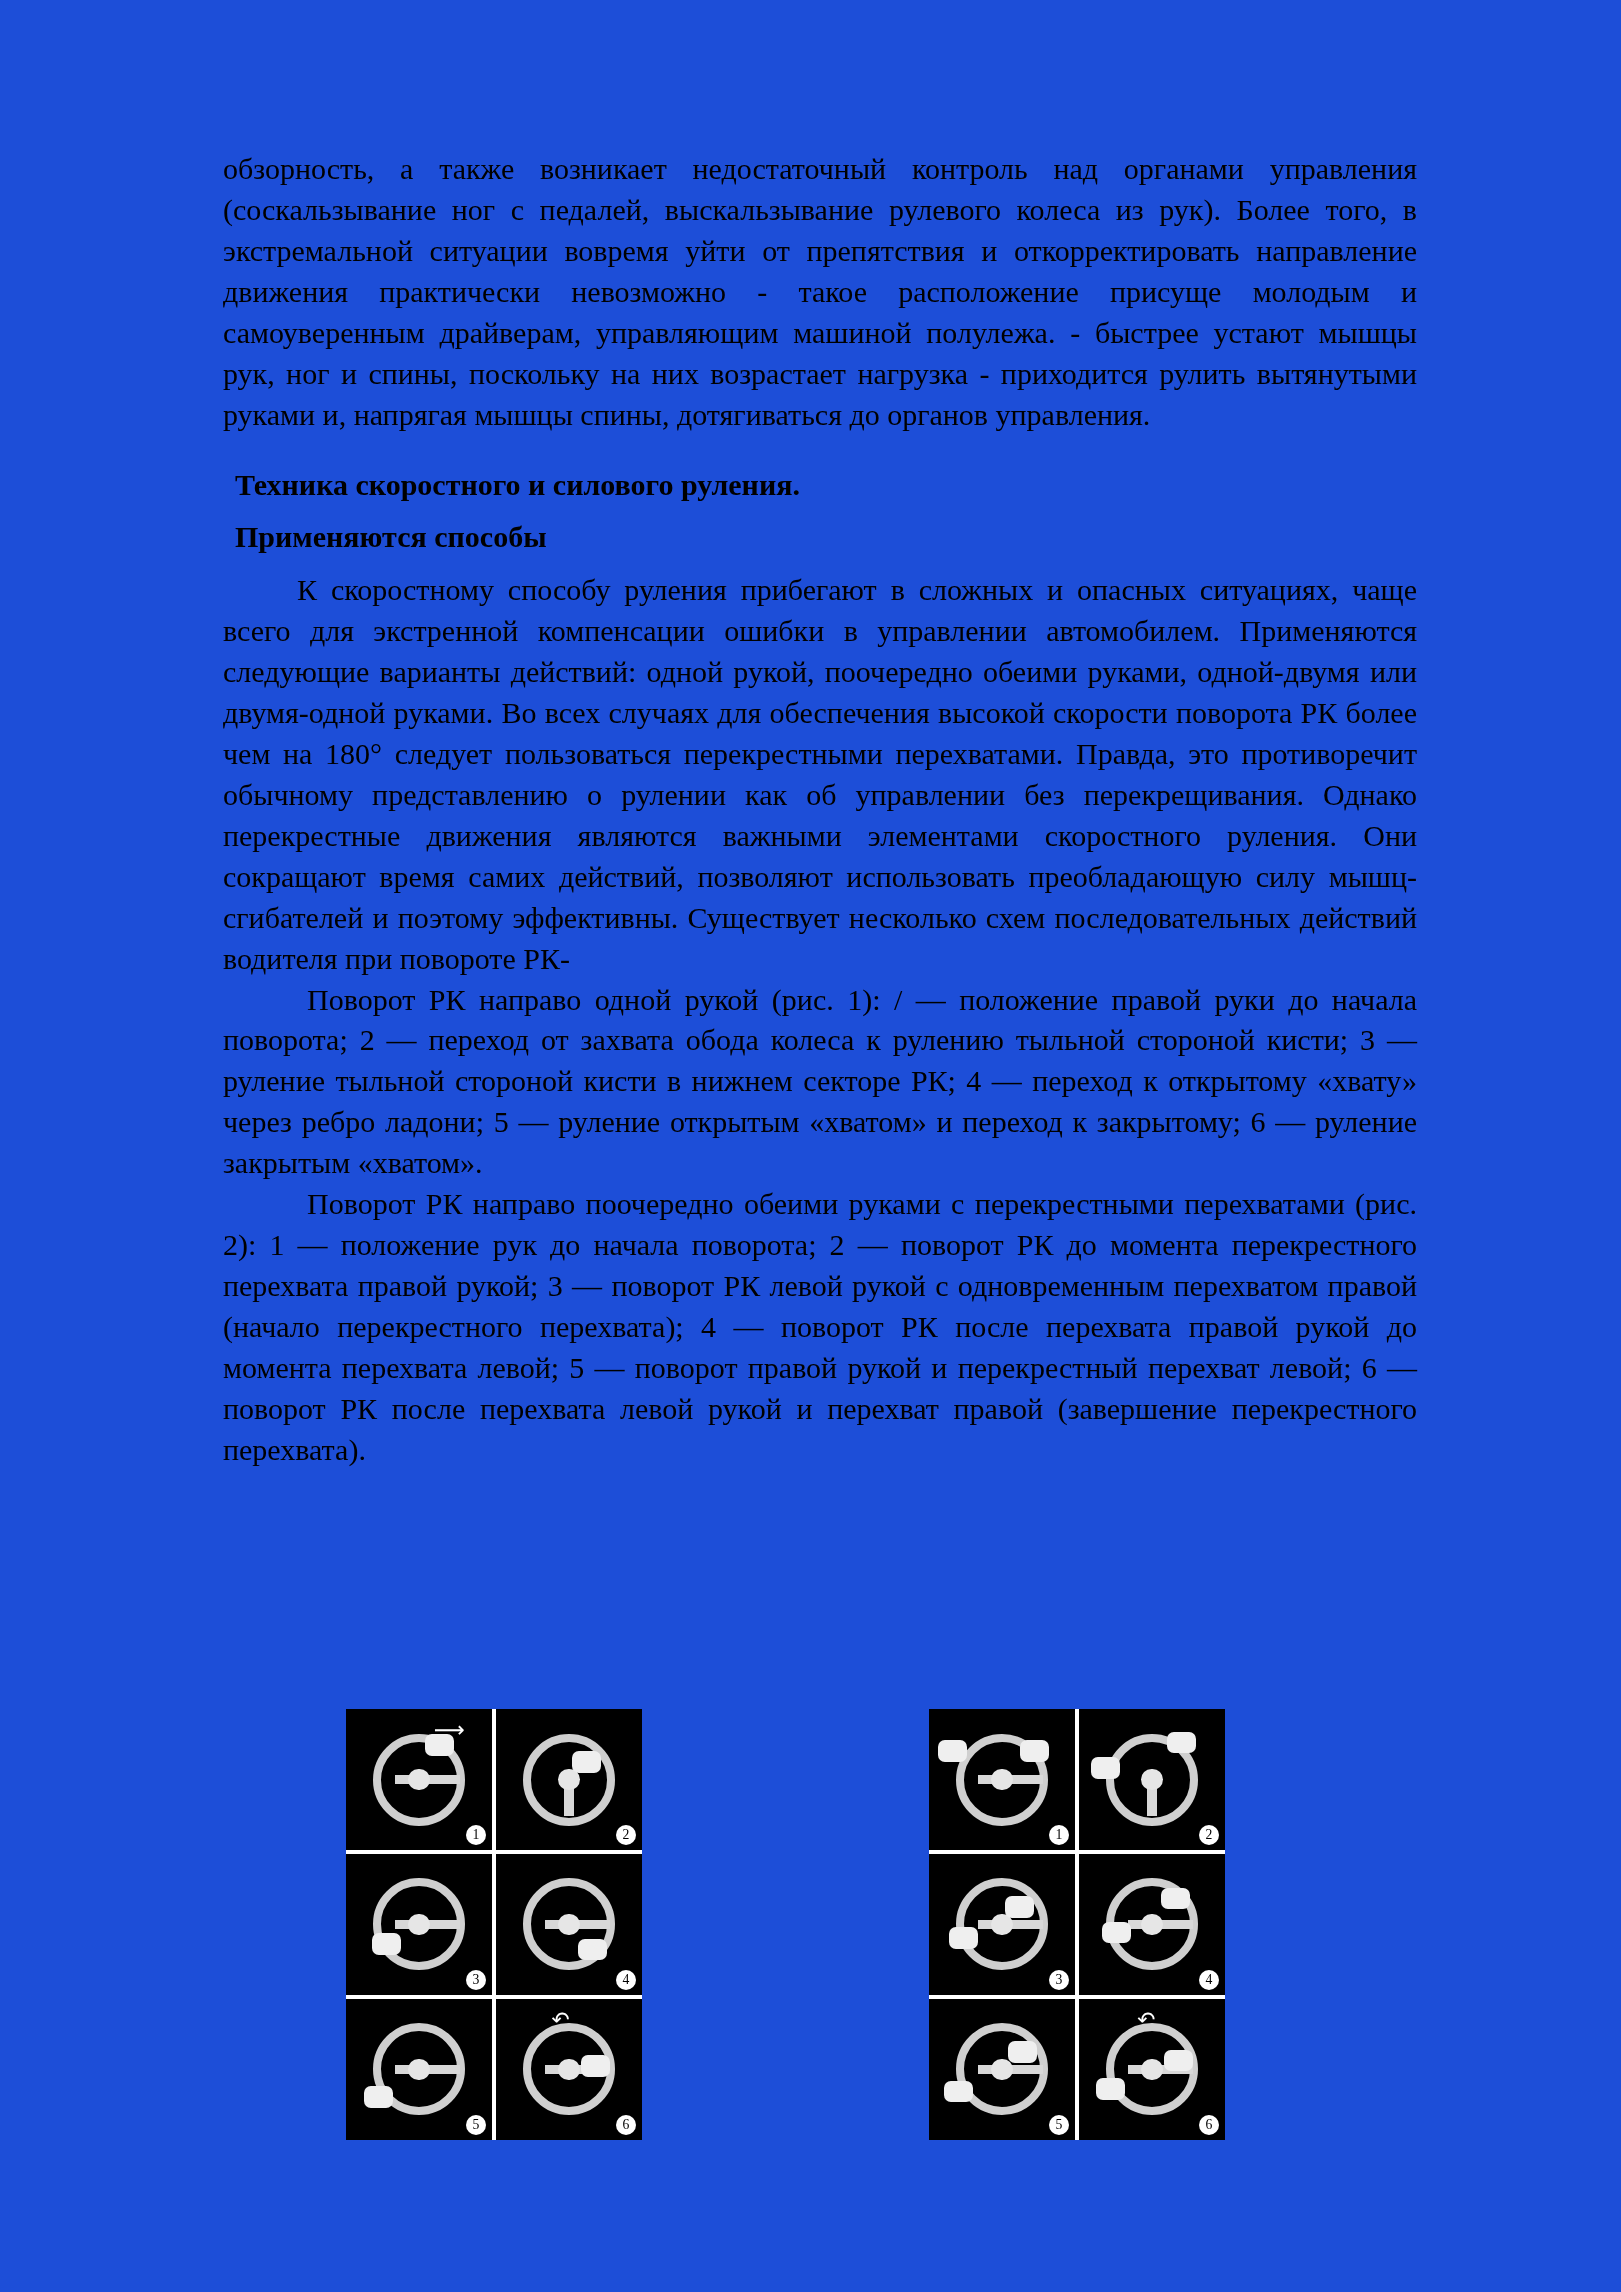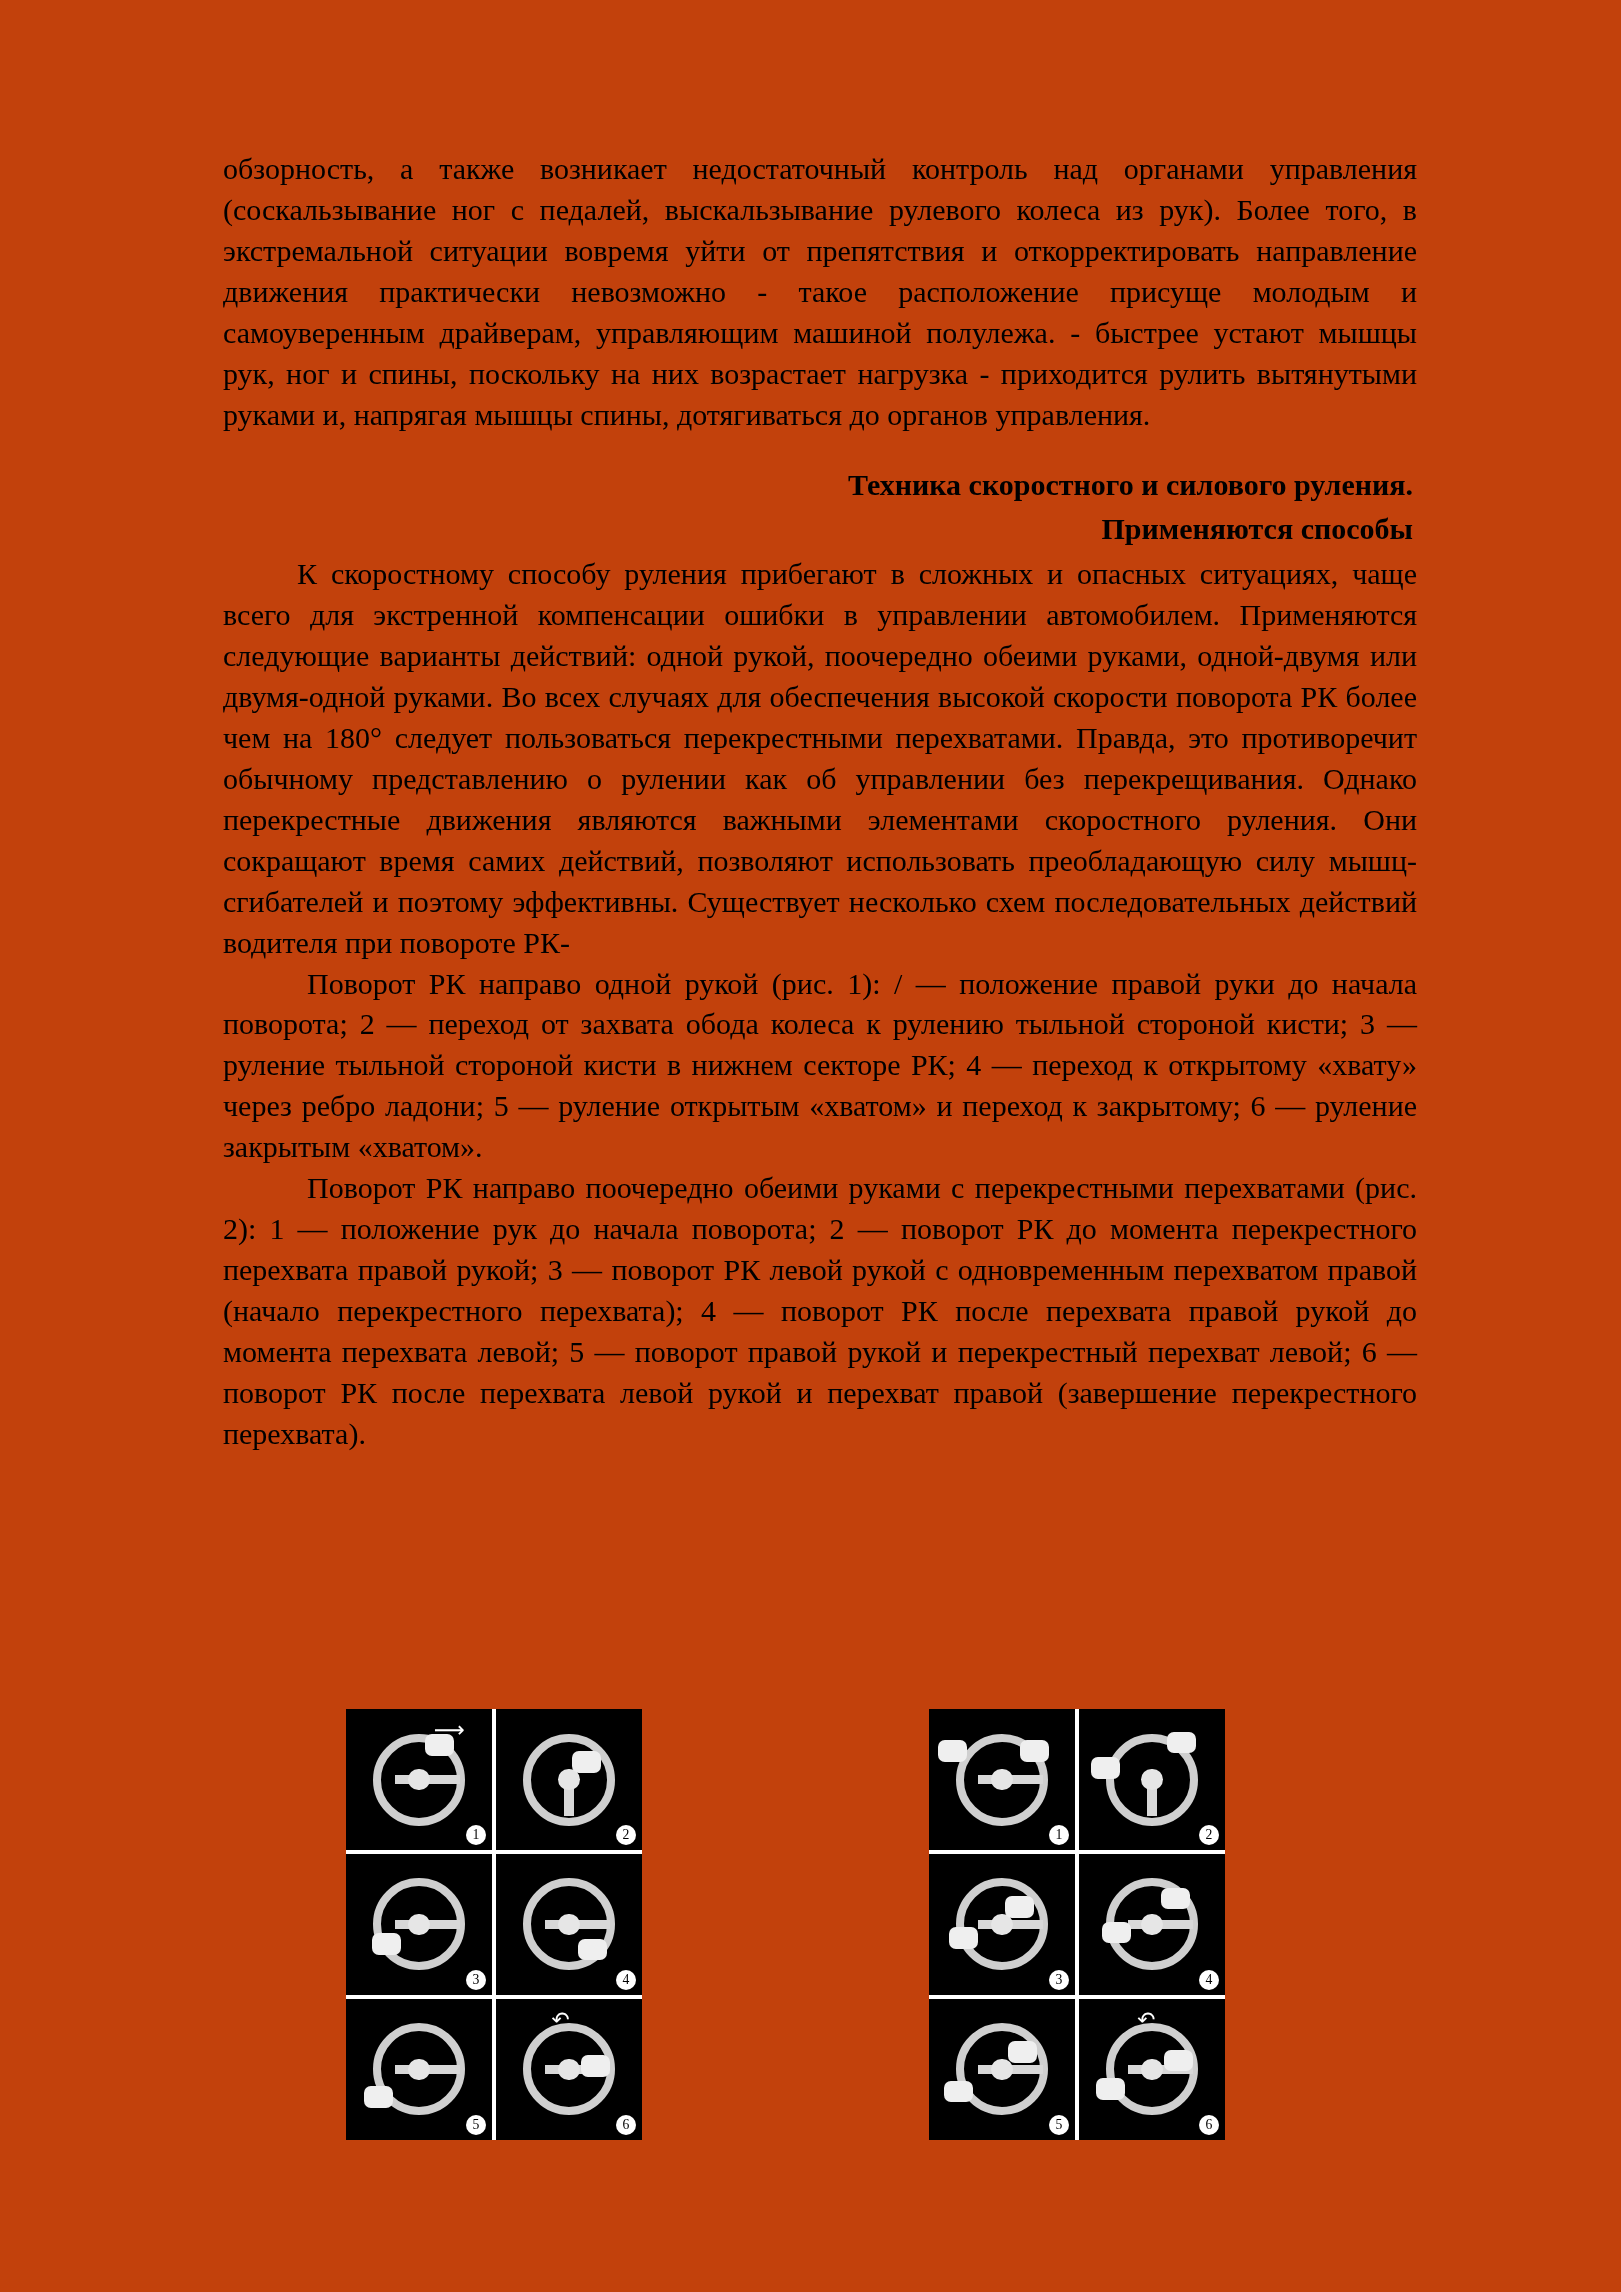--- a/index.html
+++ b/index.html
@@ -4,21 +4,21 @@
 <style>
   html, body {
     margin: 0;
     padding: 0;
     background: #ffffff;
   }
   .page {
     position: relative;
     width: 1621px;
     height: 2293px;
-    background: #c2410c;
+    background: #1d4ed8;
     margin: 0 auto;
     overflow: hidden;
     font-family: "Liberation Serif", serif;
     color: #000000;
   }
   .content {
     position: absolute;
     left: 223px;
     top: 149px;
     width: 1194px;
@@ -29,25 +29,25 @@
     line-height: 1.365;
     text-align: justify;
     text-justify: inter-word;
     -webkit-hyphens: none;
     hyphens: none;
   }
   .para-intro {
     margin-bottom: 29px;
   }
   .heading {
-    text-align: right;
+    text-align: left;
     font-weight: bold;
     font-size: 30px;
     line-height: 1.36;
-    margin: 4px;
+    margin: 12px;
   }
   .heading-block {
     margin-bottom: 3.9px;
   }
   .indent {
     text-indent: 74px;
   }
   .indent-big {
     text-indent: 84px;
   }

